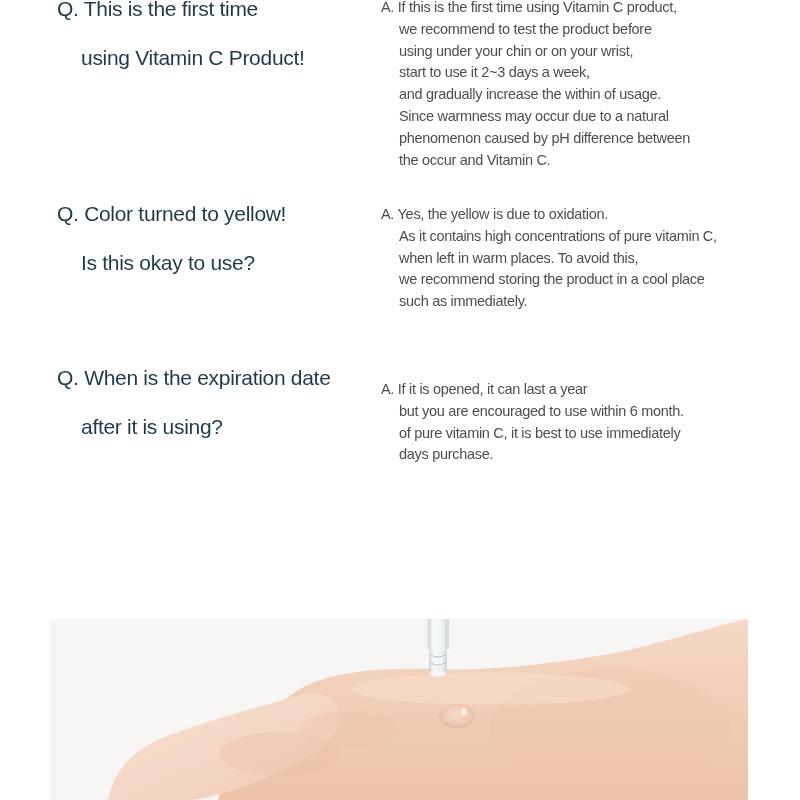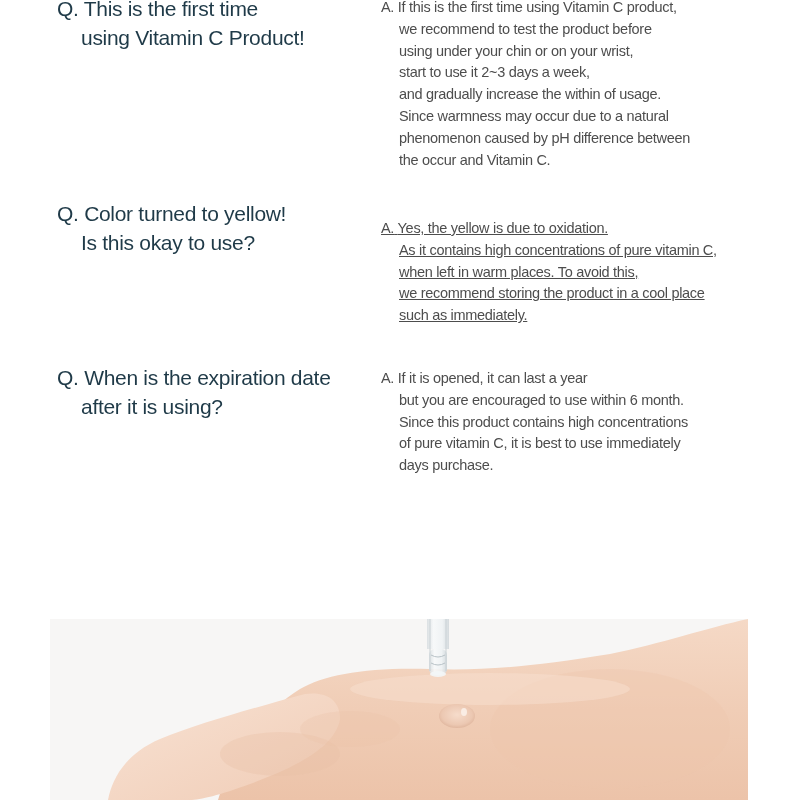--- a/index.html
+++ b/index.html
@@ -34,20 +34,21 @@
       font-size: 21px;
       line-height: 29px;
       letter-spacing: -0.3px;
     }
     .q-line {
       display: block;
       white-space: nowrap;
     }
     .q-line.indent {
       padding-left: 24px;
+      margin-top: 20px;
     }
     .answer {
       position: absolute;
       left: 381px;
       top: 0;
       width: 380px;
       color: #4d4d4d;
       font-size: 14.5px;
       line-height: 21.8px;
       letter-spacing: -0.3px;
@@ -95,38 +96,37 @@
       <span class="a-line indent">phenomenon caused by pH difference between</span>
       <span class="a-line indent">the occur and Vitamin C.</span>
     </div>
   </div>
 
   <div class="faq-item" style="top:199px;">
     <div class="question">
       <span class="q-line"><span>Q.</span> <span>Color turned to yellow!</span></span>
       <span class="q-line indent">Is this okay to use?</span>
     </div>
-    <div class="answer" style="top:19px;text-decoration:underline;">
+    <div class="answer" style="top:5px;">
       <span class="a-line"><span>A.</span> <span>Yes, the yellow is due to oxidation.</span></span>
       <span class="a-line indent">As it contains high concentrations of pure vitamin C,</span>
       <span class="a-line indent">when left in warm places. To avoid this,</span>
       <span class="a-line indent">we recommend storing the product in a cool place</span>
       <span class="a-line indent">such as immediately.</span>
     </div>
   </div>
 
   <div class="faq-item" style="top:363px;">
     <div class="question">
       <span class="q-line"><span>Q.</span> <span>When is the expiration date</span></span>
       <span class="q-line indent">after it is using?</span>
     </div>
-    <div class="answer" style="top:5px;">
+    <div class="answer" style="top:16px;">
       <span class="a-line"><span>A.</span> <span>If it is opened, it can last a year</span></span>
       <span class="a-line indent">but you are encouraged to use within 6 month.</span>
-      <span class="a-line indent">Since this product contains high concentrations</span>
       <span class="a-line indent">of pure vitamin C, it is best to use immediately</span>
       <span class="a-line indent">days purchase.</span>
     </div>
   </div>
 </div>
 
 <div class="photo">
   <svg viewBox="0 0 698 181" preserveAspectRatio="none">
     <defs>
       <linearGradient id="skinGrad" x1="0" y1="0" x2="0" y2="1">

